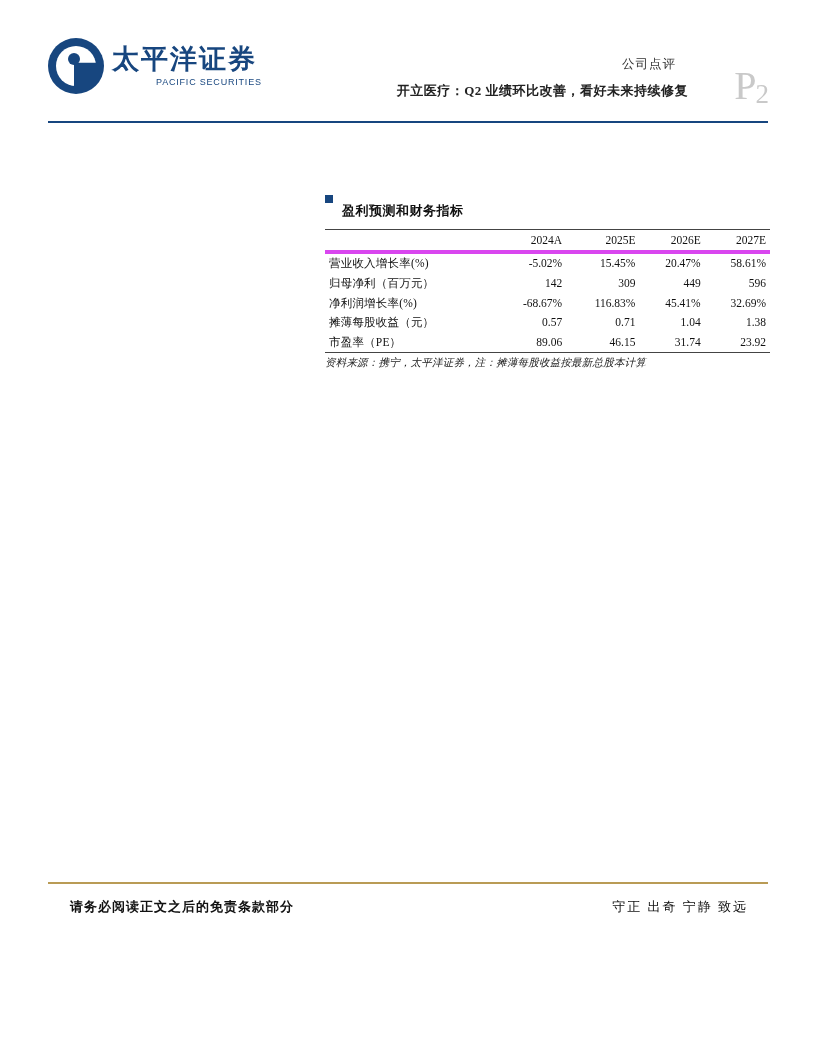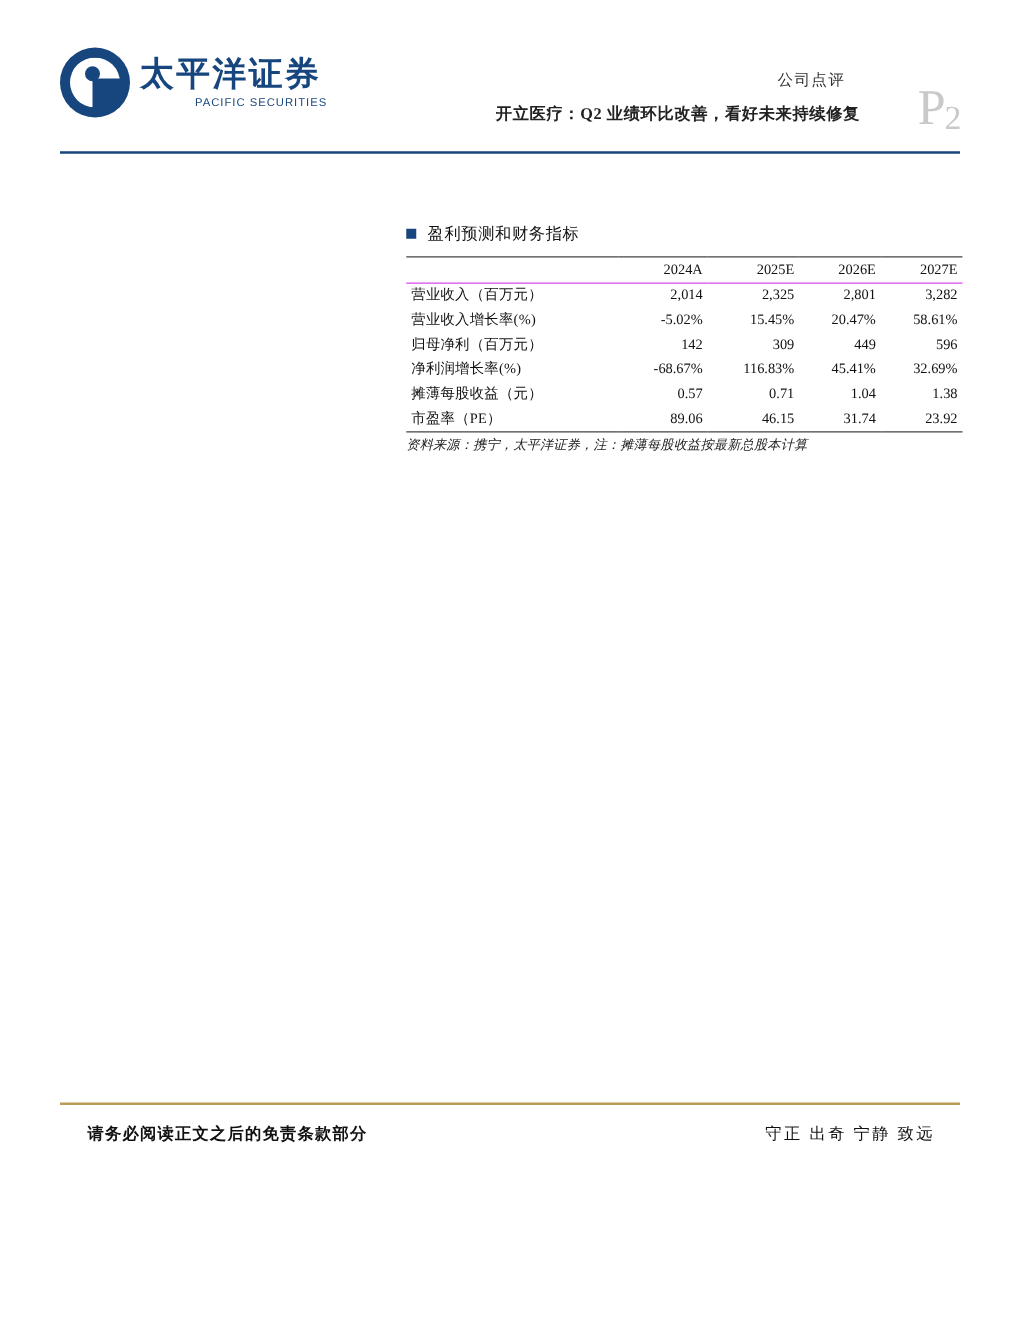--- a/index.html
+++ b/index.html
@@ -150,41 +150,42 @@
   }
   .sec-bullet {
     width: 8px;
     height: 8px;
     background: #17467f;
     margin-right: 9px;
     flex: 0 0 auto;
   }
   .sec-title {
     font-size: 13px;
-    font-weight: normal;
+    font-weight: bold;
     color: #111111;
     font-family: "Liberation Serif", serif;
     letter-spacing: 0.5px;
+    margin-top: 24px;
   }
 
   table.fin {
     border-collapse: collapse;
     width: 445px;
     font-size: 11.5px;
     color: #111111;
     font-family: "Liberation Serif", serif;
   }
   table.fin th, table.fin td {
     padding: 1.5px 4px;
     line-height: 1.45;
   }
   table.fin thead th {
     text-align: right;
     font-weight: normal;
-    border-bottom: 1px solid #d946ef;
+    border-bottom: 4px solid #d946ef;
   }
   table.fin thead th.c0 {
     text-align: left;
   }
   table.fin tbody td {
     text-align: right;
     white-space: nowrap;
   }
   table.fin tbody td.c0 {
     text-align: left;
@@ -273,27 +274,20 @@
         <tr class="top">
           <th class="c0"></th>
           <th>2024A</th>
           <th>2025E</th>
           <th>2026E</th>
           <th>2027E</th>
         </tr>
       </thead>
       <tbody>
         <tr>
-          <td class="c0">营业收入（百万元）</td>
-          <td>2,014</td>
-          <td>2,325</td>
-          <td>2,801</td>
-          <td>3,282</td>
-        </tr>
-        <tr>
           <td class="c0">营业收入增长率(%)</td>
           <td>-5.02%</td>
           <td>15.45%</td>
           <td>20.47%</td>
           <td>58.61%</td>
         </tr>
         <tr>
           <td class="c0">归母净利（百万元）</td>
           <td>142</td>
           <td>309</td>

